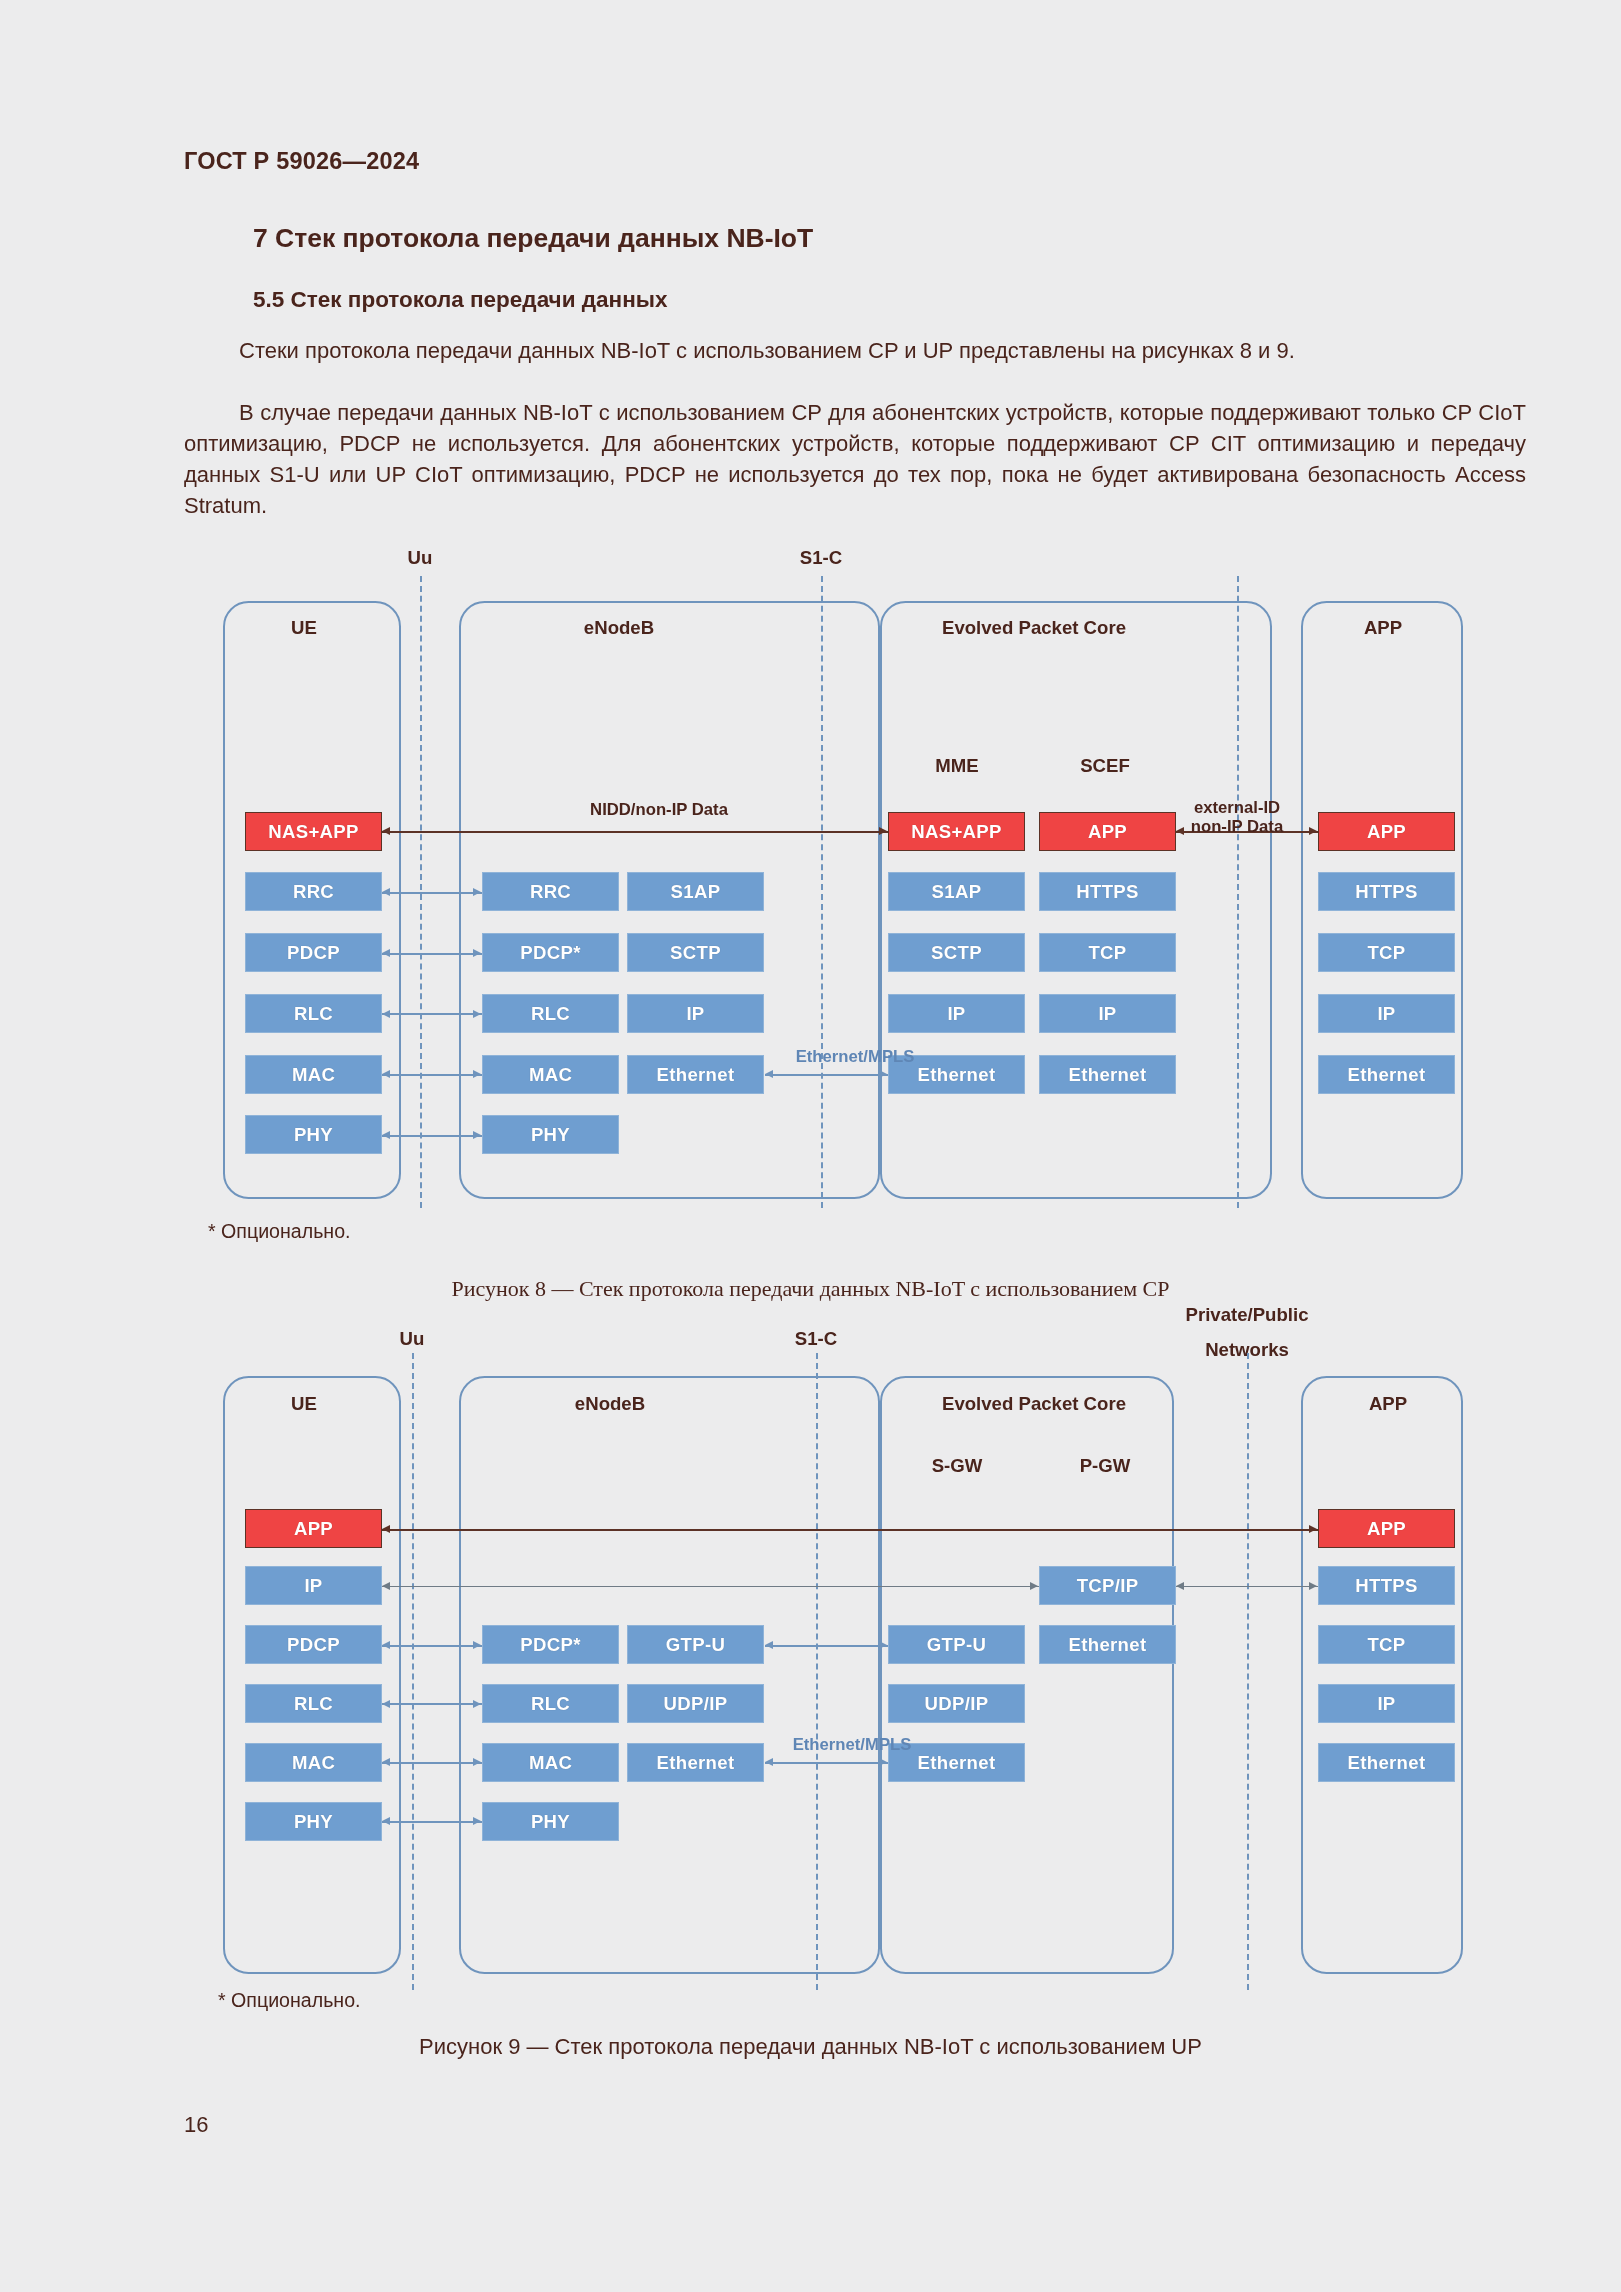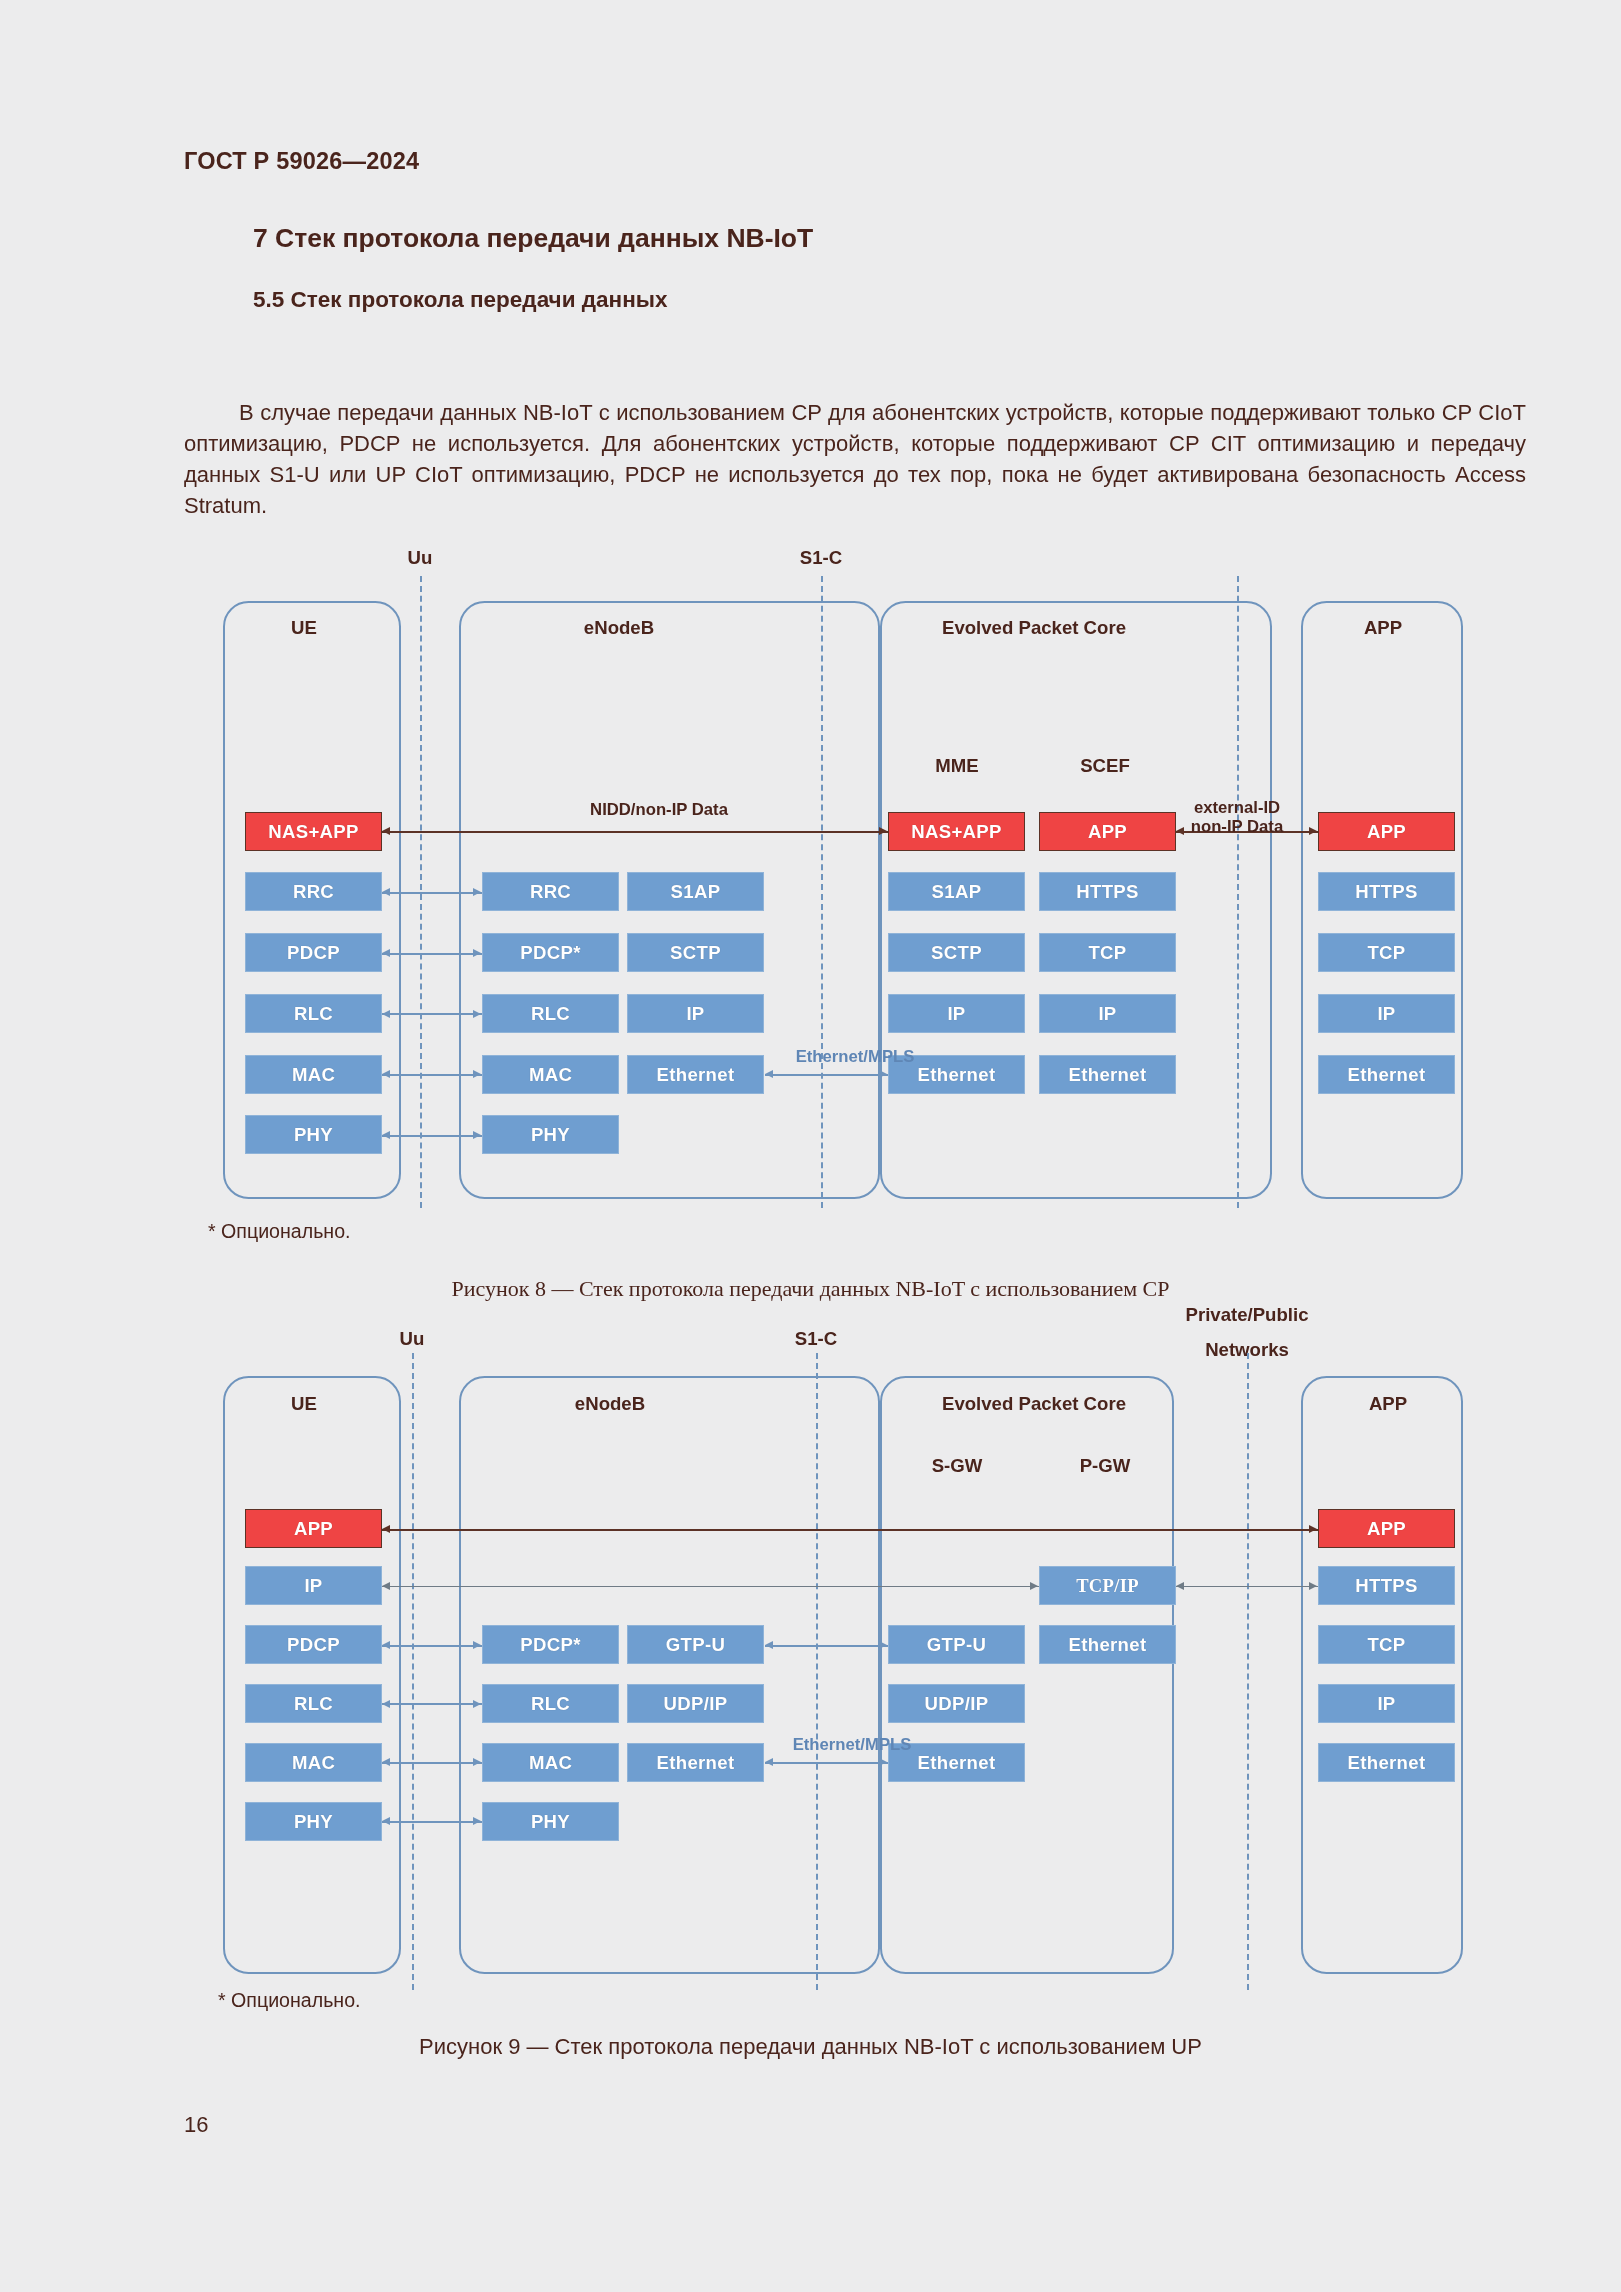--- a/index.html
+++ b/index.html
@@ -123,20 +123,21 @@
 </head>
 <body>
 
 <div class="page">
 
   <div class="std-header">ГОСТ Р 59026—2024</div>
 
   <div class="h1">7  Стек протокола передачи данных NB-IoT</div>
   <div class="h2">5.5  Стек протокола передачи данных</div>
 
+  <div class="para p1"><span class="ind"></span><span>Стеки протокола передачи данных NB-IoT с использованием CP и UP представлены на рисунках 8 и 9.</span></div>
   <div class="para p2"><span class="ind"></span><span>В случае передачи данных NB-IoT с использованием CP для абонентских устройств, которые поддерживают только CP CIoT оптимизацию, PDCP не используется. Для абонентских устройств, которые поддерживают CP CIT оптимизацию и передачу данных S1-U или UP CIoT оптимизацию, PDCP не используется до тех пор, пока не будет активирована безопасность Access Stratum.</span></div>
 
   <div class="fig" id="fig8">
       <div class="domain" style="left:223px;top:601px;width:178px;height:598px;"></div>
       <div class="domain" style="left:459px;top:601px;width:421px;height:598px;"></div>
       <div class="domain" style="left:880px;top:601px;width:392px;height:598px;"></div>
       <div class="domain" style="left:1301px;top:601px;width:162px;height:598px;"></div>
       <div class="domain-title" style="left:304px;top:617px;">UE</div>
       <div class="domain-title" style="left:619px;top:617px;">eNodeB</div>
       <div class="domain-title" style="left:1034px;top:617px;">Evolved Packet Core</div>
@@ -238,21 +239,21 @@
       <div class="blk" style="left:482px;top:1625px;width:137px;height:39px;">PDCP*</div>
       <div class="blk" style="left:482px;top:1684px;width:137px;height:39px;">RLC</div>
       <div class="blk" style="left:482px;top:1743px;width:137px;height:39px;">MAC</div>
       <div class="blk" style="left:482px;top:1802px;width:137px;height:39px;">PHY</div>
       <div class="blk" style="left:627px;top:1625px;width:137px;height:39px;">GTP-U</div>
       <div class="blk" style="left:627px;top:1684px;width:137px;height:39px;">UDP/IP</div>
       <div class="blk" style="left:627px;top:1743px;width:137px;height:39px;">Ethernet</div>
       <div class="blk" style="left:888px;top:1625px;width:137px;height:39px;">GTP-U</div>
       <div class="blk" style="left:888px;top:1684px;width:137px;height:39px;">UDP/IP</div>
       <div class="blk" style="left:888px;top:1743px;width:137px;height:39px;">Ethernet</div>
-      <div class="blk" style="left:1039px;top:1566px;width:137px;height:39px;font-family:Liberation Serif, serif;">TCP/IP</div>
+      <div class="blk" style="left:1039px;top:1566px;width:137px;height:39px;">TCP/IP</div>
       <div class="blk" style="left:1039px;top:1625px;width:137px;height:39px;">Ethernet</div>
       <div class="blk dark" style="left:1318px;top:1509px;width:137px;height:39px;">APP</div>
       <div class="blk" style="left:1318px;top:1566px;width:137px;height:39px;">HTTPS</div>
       <div class="blk" style="left:1318px;top:1625px;width:137px;height:39px;">TCP</div>
       <div class="blk" style="left:1318px;top:1684px;width:137px;height:39px;">IP</div>
       <div class="blk" style="left:1318px;top:1743px;width:137px;height:39px;">Ethernet</div>
       <div class="hconn brown" style="left:382px;top:1529px;width:936px;"></div>
       <div class="arrowL brown" style="left:382px;top:1525px;"></div>
       <div class="arrowR brown" style="left:1309px;top:1525px;"></div>
       <div class="hconn grey" style="left:382px;top:1586px;width:657px;"></div>

